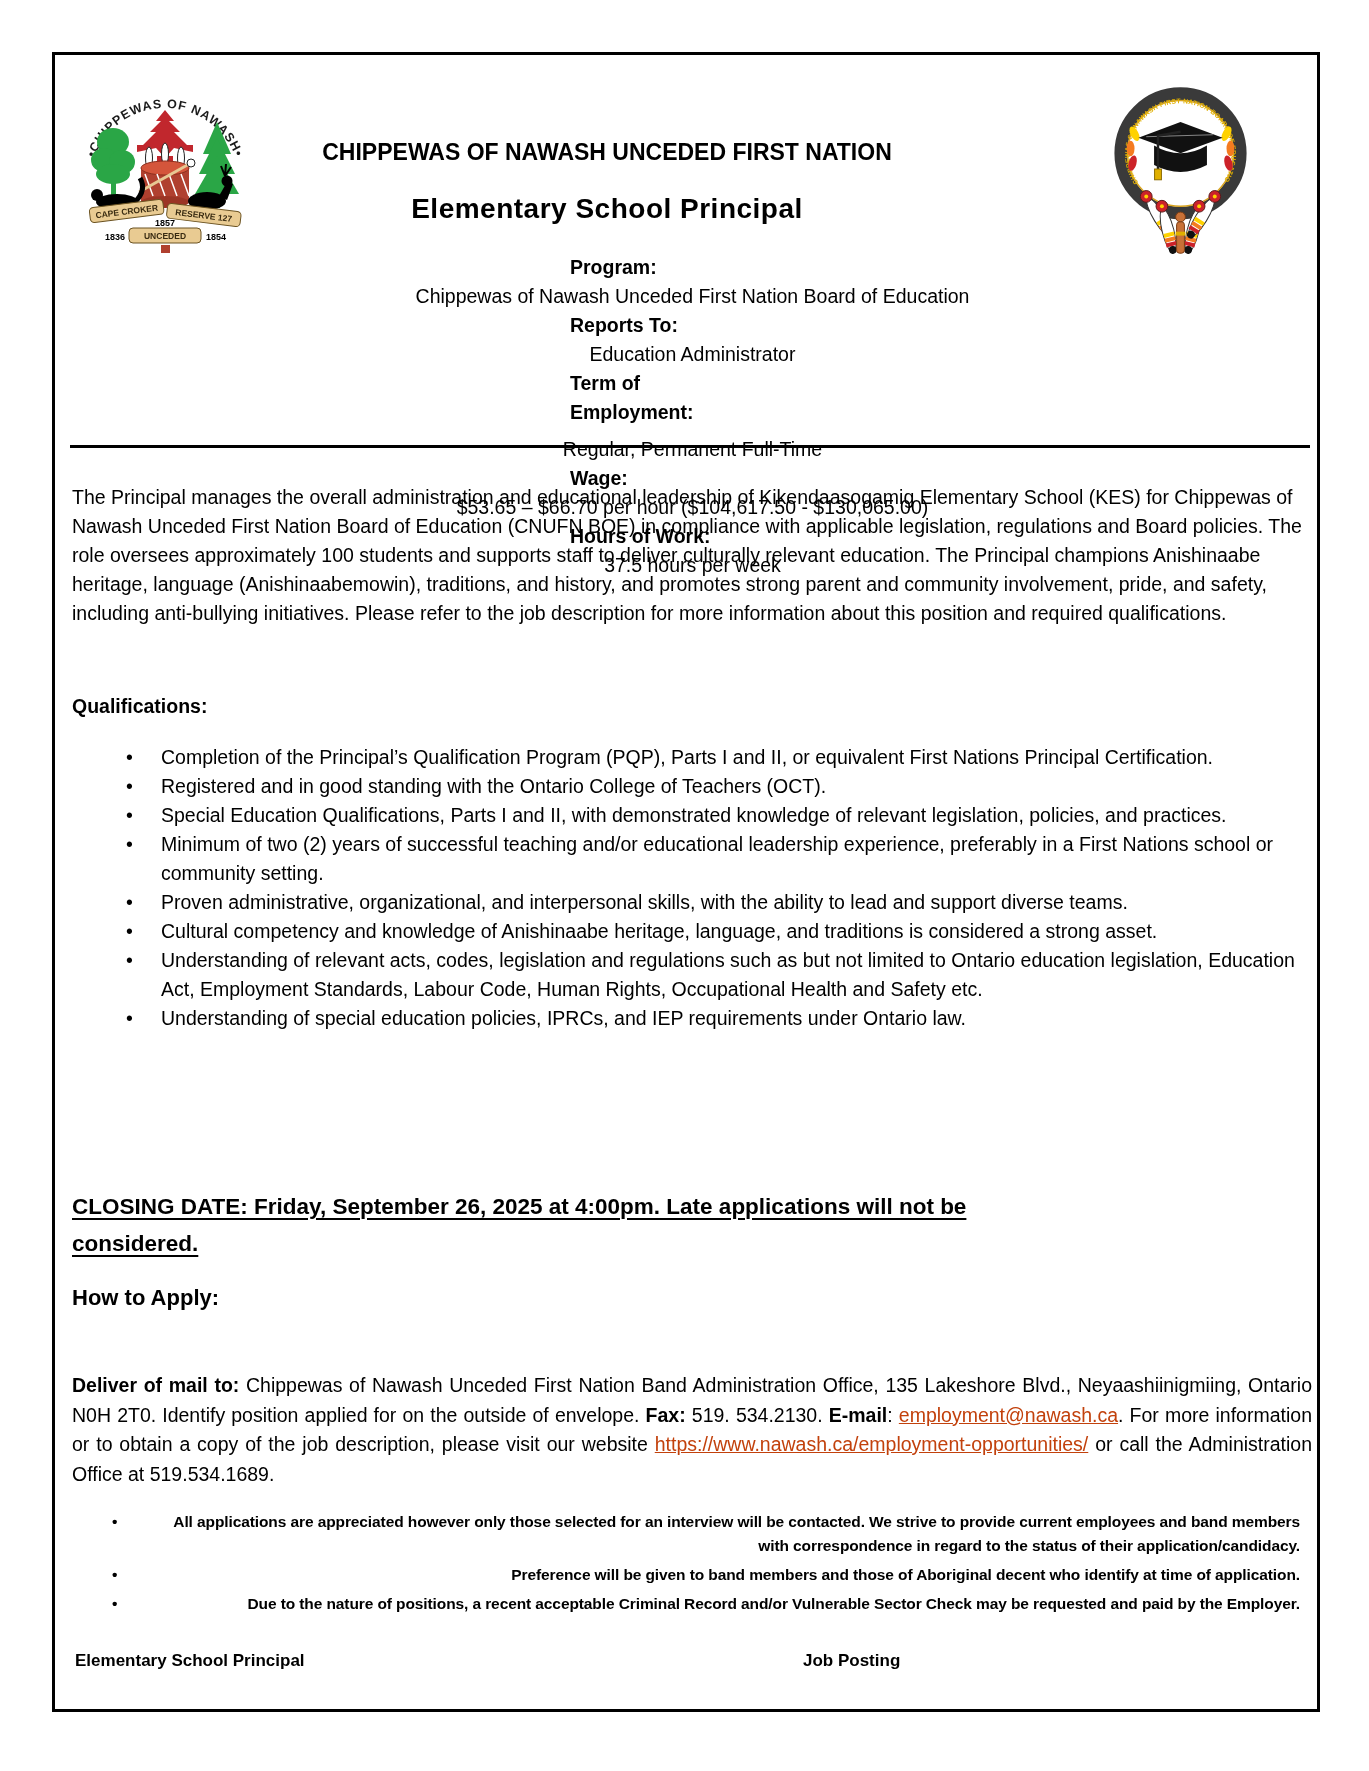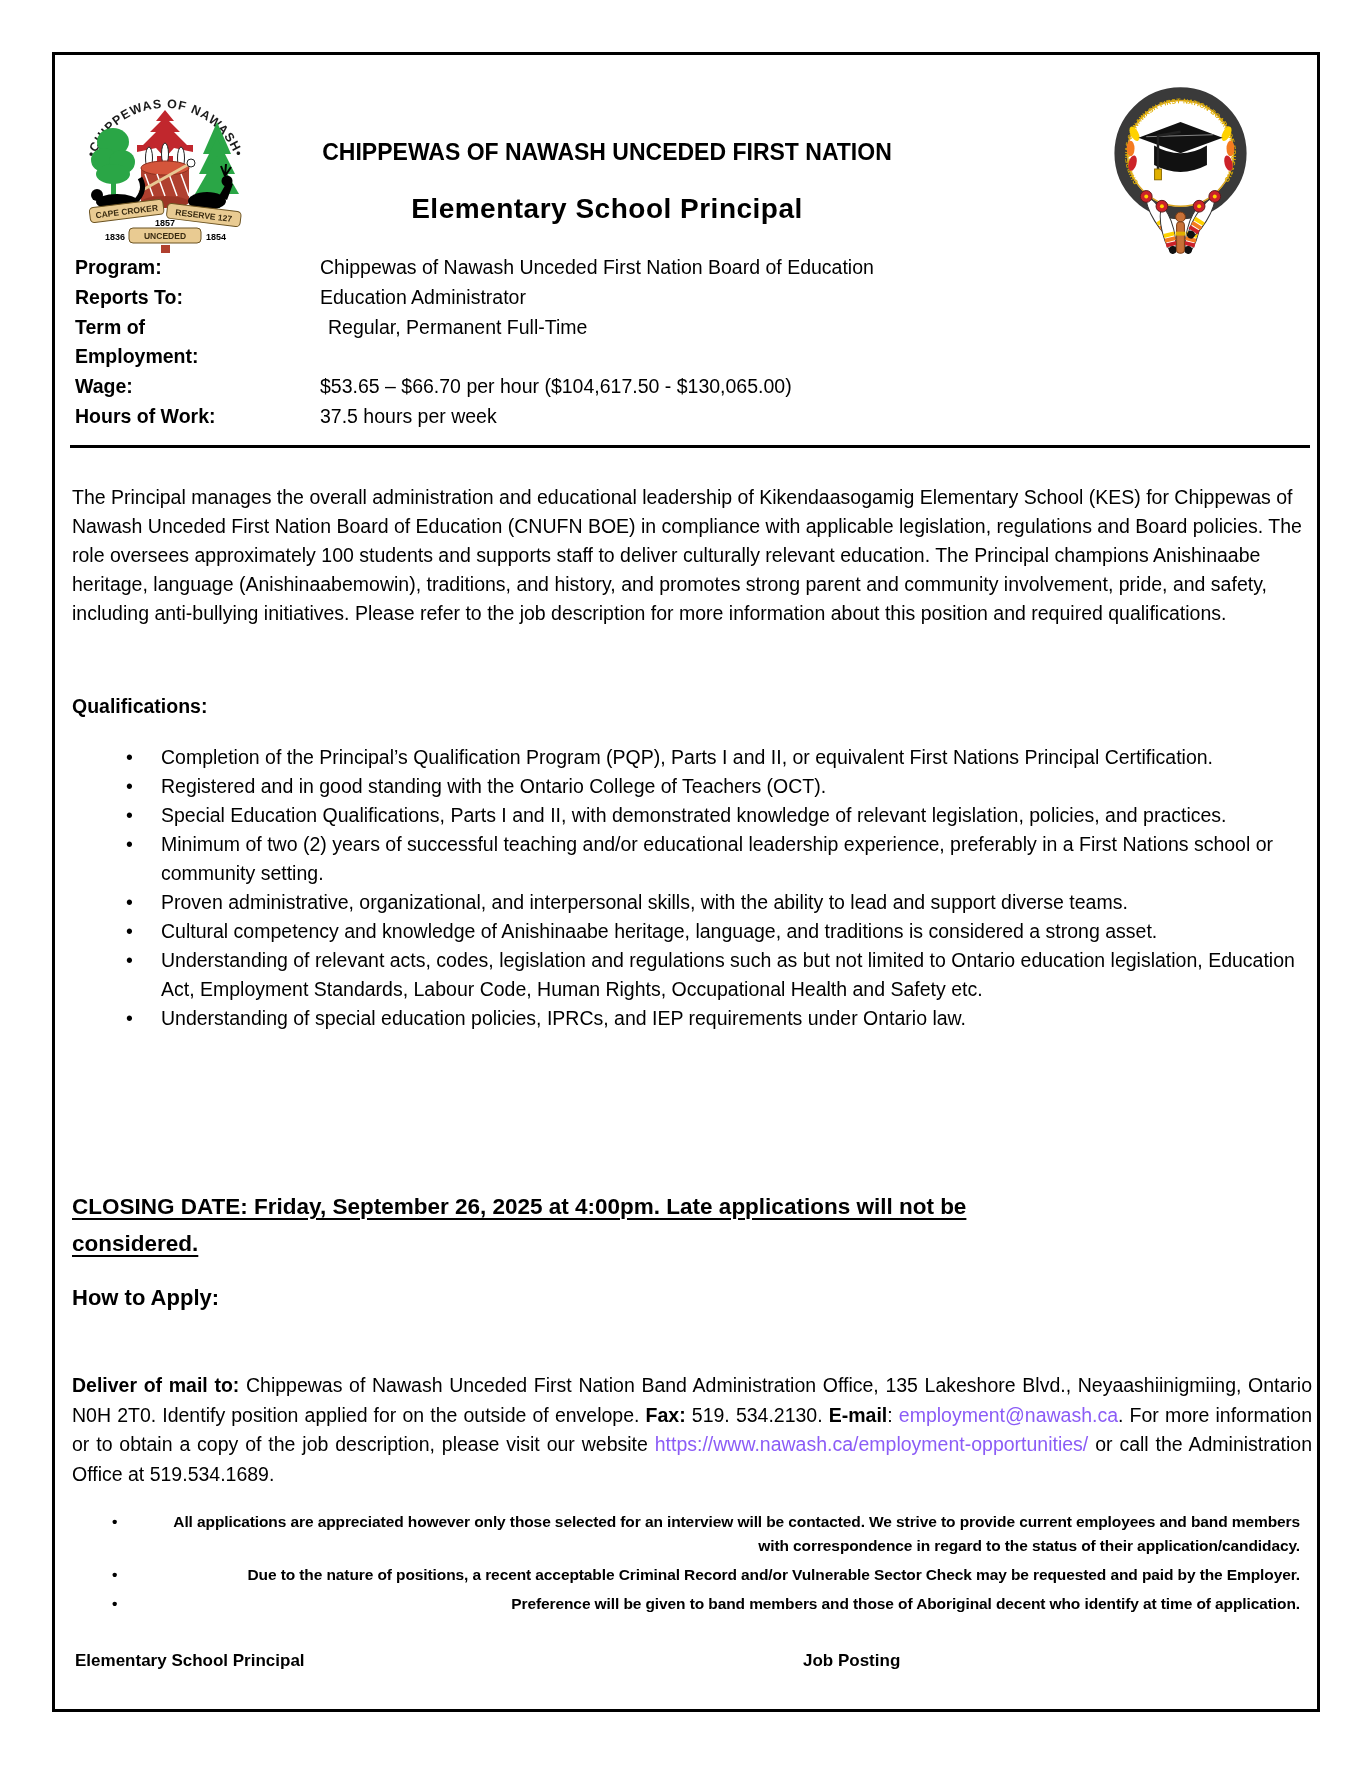--- a/index.html
+++ b/index.html
@@ -11,39 +11,39 @@
     position:absolute;left:52px;top:52px;width:1268px;height:1660px;
     border:3px solid #000;box-sizing:border-box;background:#fff;
   }
   .abs{position:absolute;}
   
   .titles{left:152px;top:0;width:800px;text-align:center;}
   .org-title{position:absolute;left:0;top:84px;width:800px;font-size:23px;font-weight:bold;}
   .pos-title{position:absolute;left:0;top:138px;width:800px;font-size:28px;font-weight:bold;letter-spacing:.5px;}
   
   .details{left:20px;top:198px;width:1235px;font-size:19.5px;}
-  .detail-row{display:flex;min-height:30px;}
+  .detail-row{display:flex;min-height:30px;align-items:center;flex-direction:column;}
   .detail-row.tall{min-height:59px;gap:8px;}
   .detail-label{width:245px;font-weight:bold;white-space:pre-line;line-height:29px;}
   .detail-value{flex:1;line-height:29px;}
   .rule{left:15px;top:390px;width:1240px;height:3px;background:#000;}
   
   .para{font-size:19.5px;line-height:29px;}
   .intro{left:17px;top:428px;width:1243px;}
   .q-head{left:17px;top:640px;font-size:19.5px;font-weight:bold;}
   ul.qlist{left:17px;top:672px;width:1235px;margin:16px;padding:0;list-style:none;font-size:19.5px;line-height:29px;}
   ul.qlist li{position:relative;padding-left:73px;}
   ul.qlist li::before{content:"•";position:absolute;left:38px;font-size:19.5px;}
   .closing{left:17px;top:1133px;width:1235px;font-size:22.5px;font-weight:bold;line-height:37px;}
   .closing span{text-decoration:underline;text-decoration-thickness:2px;text-underline-offset:4px;}
   .hta-head{left:17px;top:1230px;font-size:22px;font-weight:bold;}
   .hta-body{left:17px;top:1260px;width:1235px;}
   .deliver{left:17px;top:1316px;width:1240px;text-align:justify;line-height:29.5px;}
   .b{font-weight:bold;}
-  .link{color:#8b5cf6;cursor:pointer;}
+  .link{color:#c2410c;text-decoration:underline;cursor:pointer;}
   ul.notes{left:17px;top:1455px;width:1228px;margin:0;padding:0;list-style:none;
     font-size:15.5px;font-weight:bold;line-height:24px;letter-spacing:-0.1px;text-align:right;}
   ul.notes li{position:relative;padding-left:73px;margin-bottom:5px;}
   ul.notes li::before{content:"•";position:absolute;left:40px;}
   .footer{left:0;top:1596px;width:1262px;height:24px;font-size:17px;font-weight:bold;}
   .footer .f-left{position:absolute;left:20px;top:0;}
   .footer .f-right{position:absolute;left:748px;top:0;}
   svg text{font-family:"Liberation Sans","DejaVu Sans",sans-serif;}
 </style>
 </head>
@@ -245,22 +245,22 @@
     <span>CLOSING DATE:  Friday, September 26, 2025 at 4:00pm.  Late applications will not be</span><br>
     <span>considered.</span>
   </div>
 
   <div class="abs hta-head">How to Apply:</div>
 
   <div class="abs para deliver"><span class="b">Deliver of mail to: </span><span>Chippewas of Nawash Unceded First Nation Band Administration Office, 135 Lakeshore Blvd., Neyaashiinigmiing, Ontario N0H 2T0.  Identify position applied for on the outside of envelope. </span><span class="b">Fax:</span><span> 519. 534.2130.  </span><span class="b">E-mail</span><span>: </span><span class="link">employment@nawash.ca</span><span>.  For more information or to obtain a copy of the job description, please visit our website </span><span class="link">https://www.nawash.ca/employment-opportunities/</span><span> or call the Administration Office at 519.534.1689.</span></div>
 
   <ul class="abs notes">
     <li>All applications are appreciated however only those selected for an interview will be contacted.  We strive to provide current employees and band members with correspondence in regard to the status of their application/candidacy.</li>
+    <li>Preference will be given to band members and those of Aboriginal decent who identify at time of application.</li>
     <li>Due to the nature of positions, a recent acceptable Criminal Record and/or Vulnerable Sector Check may be requested and paid by the Employer.</li>
-    <li>Preference will be given to band members and those of Aboriginal decent who identify at time of application.</li>
   </ul>
 
   <div class="abs footer">
     <span class="f-left">Elementary School Principal</span>
     <span class="f-right">Job Posting</span>
   </div>
 
 </div>
 
 </body></html>

